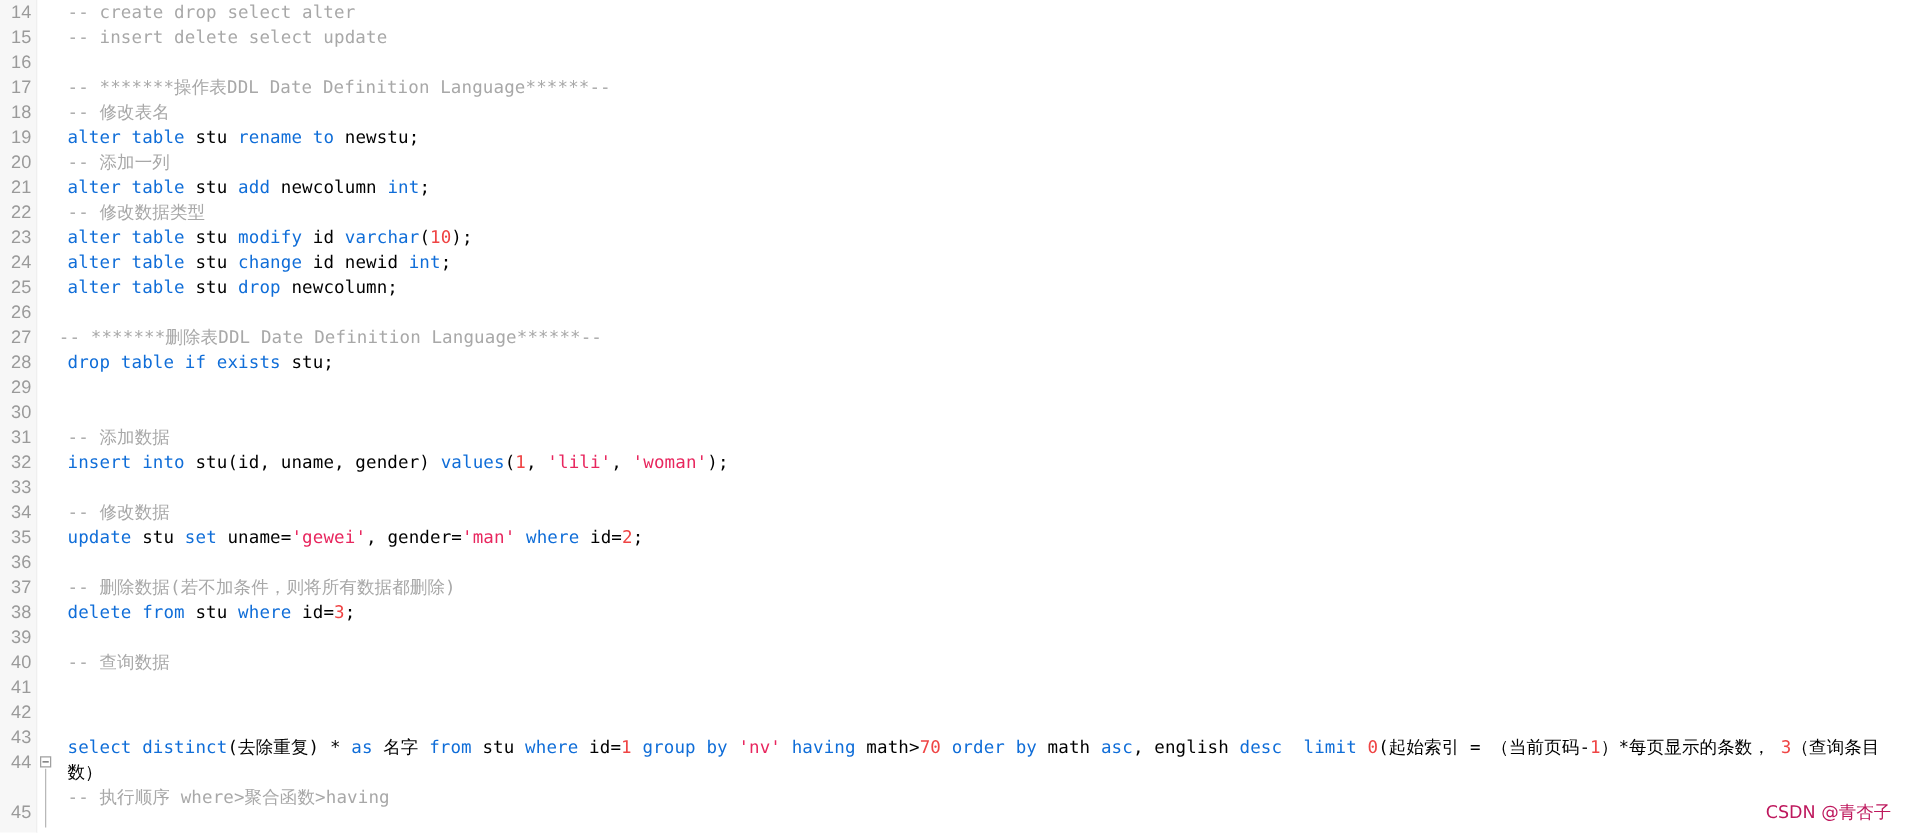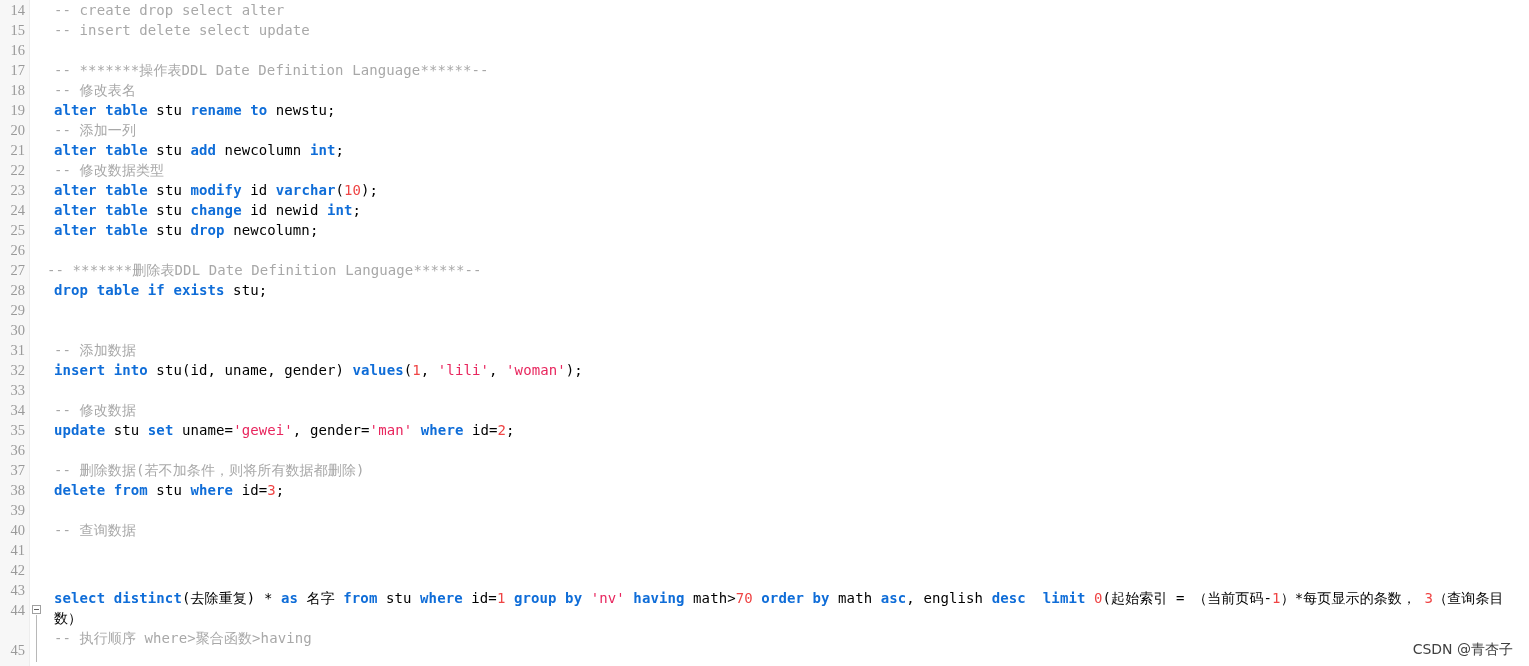--- a/index.html
+++ b/index.html
@@ -32,21 +32,21 @@
     border-right: 1px solid #ededed;
     box-sizing: border-box;
   }
   .gutter-num {
     height: 20px;
     line-height: 20px;
     text-align: right;
     padding-right: 4px;
     font-size: 14.5px;
     color: #9a9a9a;
-    font-family: Liberation Serif, serif;
+    font-family: Liberation Sans, sans-serif;
     box-sizing: border-box;
     white-space: pre;
   }
   .gutter-num.blank { color: transparent; }
 
   
   .fold-col {
     width: 14px;
     flex: 0 0 14px;
     background: #ffffff;
@@ -95,33 +95,33 @@
     letter-spacing: 0.1px;
   }
   .code-line.wrap {
     white-space: pre-wrap;
     height: auto;
     margin-top: 48px;
   }
   .code-line.outdent { margin-left: -7px; }
 
   
-  .kw  { color: #0f6dd8; font-weight: bold; }
+  .kw  { color: #0f6dd8; }
   .num { color: #ef4444; }
   .str { color: #e8265e; }
   .cmt { color: #a8a8a8; }
   .pl  { color: #000000; }
 
   
   .watermark {
     position: absolute;
     right: 16px;
     bottom: 7px;
     font-size: 14px;
-    color: #404040;
+    color: #be185d;
     font-family: "DejaVu Sans", "Liberation Sans", sans-serif;
     white-space: pre;
     user-select: none;
   }
 </style>
 </head>
 <body>
 
 <div class="editor">
 

